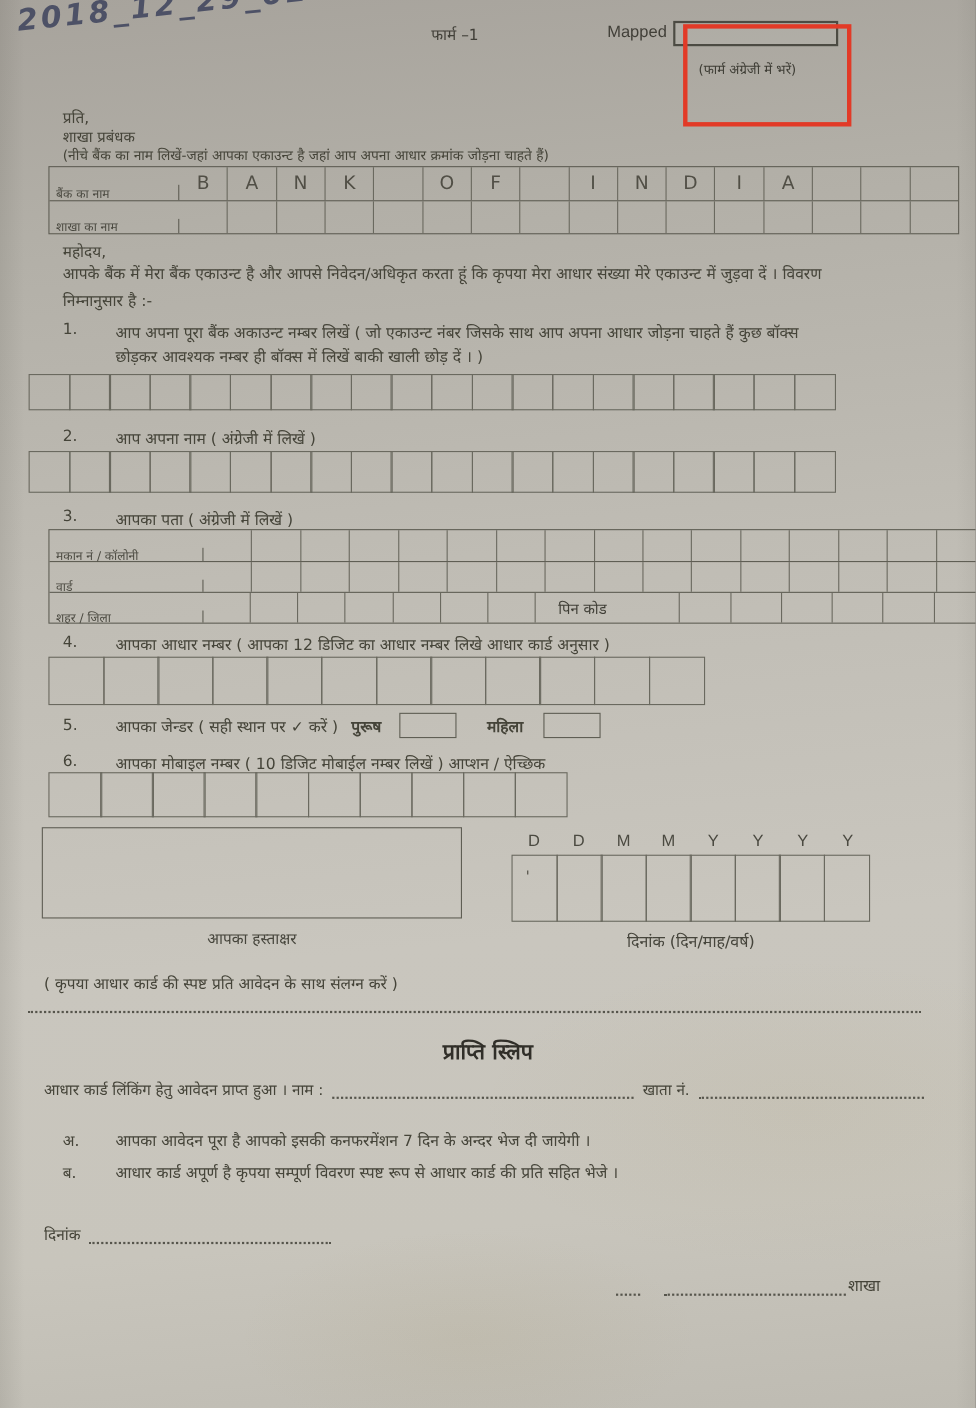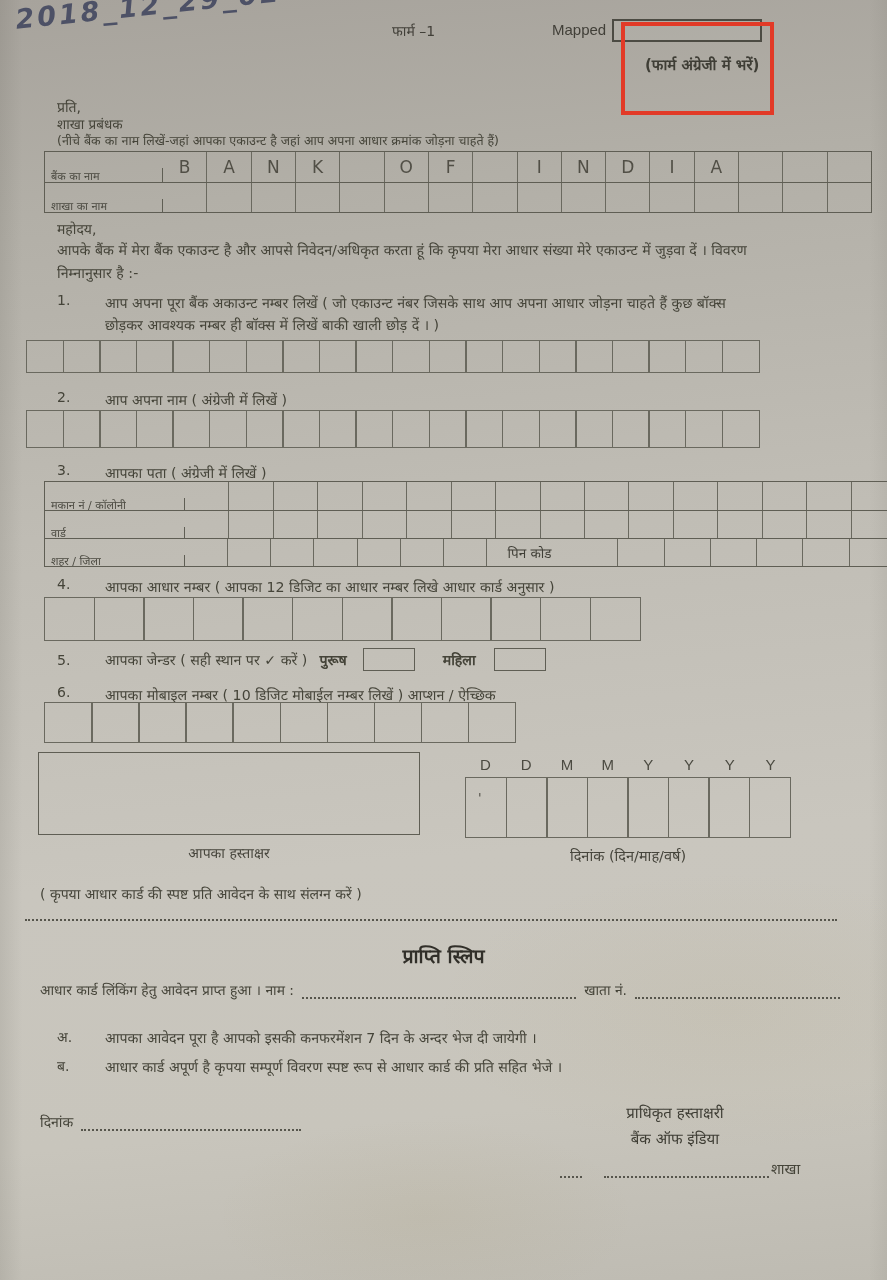--- a/index.html
+++ b/index.html
@@ -20,21 +20,21 @@
   }
   .abs { position:absolute; }
   .hand {
     font-size:27px; font-style:italic; letter-spacing:3px; color:#4d5166;
     transform:rotate(-6deg); transform-origin:left top; font-weight:bold;
   }
   .small-label { font-size:14px; color:#413f38; }
   .latin { font-family:"Liberation Sans", sans-serif; }
   .mapped-box { width:150px; height:23px; border:2px solid #4c4b43; background:rgba(255,255,255,0.06); }
   .red-box { width:153px; height:93px; border:4px solid #e23a27; }
-  .red-note { padding:28px 6px 0 20px; font-size:15px; color:#3f3e36; white-space:nowrap;font-weight:bold; }
+  .red-note { padding:28px 6px 0 10px; font-size:12px; color:#3f3e36; white-space:nowrap; }
   .title { font-size:21px; font-weight:bold; color:#2f2e27; text-align:center; width:480px; letter-spacing:0.5px; }
 
   .line14 { font-size:14px; }
   .line13 { font-size:13.5px; }
   .note12 { font-size:12.5px; }
 
   
   .boxrow { display:flex; }
   .boxrow .cb { border:1.4px solid #6a695f; margin-left:-1.4px; flex:0 0 auto;
                 display:flex; align-items:center; justify-content:center;
@@ -363,23 +363,19 @@
   <div class="abs item" style="left:57px; top:1056px; width:800px;">
     <div class="no">ब.</div>
     <div class="txt">आधार कार्ड अपूर्ण है कृपया सम्पूर्ण विवरण स्पष्ट रूप से आधार कार्ड की प्रति सहित भेजे ।</div>
   </div>
 
   <div class="abs branchline" style="left:40px; top:1112px;">
     <span style="font-size:14px;">दिनांक</span>
     <span class="leader" style="width:220px; margin-left:8px;"></span>
   </div>
 
-  <div class="abs authblock" style="left:570px; top:1100px;">
-    <div>प्राधिकृत हस्ताक्षरी</div>
-    <div>बैंक ऑफ इंडिया</div>
-  </div>
 
   <div class="abs branchline" style="left:560px; top:1158px;">
     <span class="leader" style="width:22px;"></span>
     <span class="leader" style="width:165px; margin-left:22px;"></span>
     <span style="margin-left:2px;">शाखा</span>
   </div>
 </div>
 
 </body></html>

